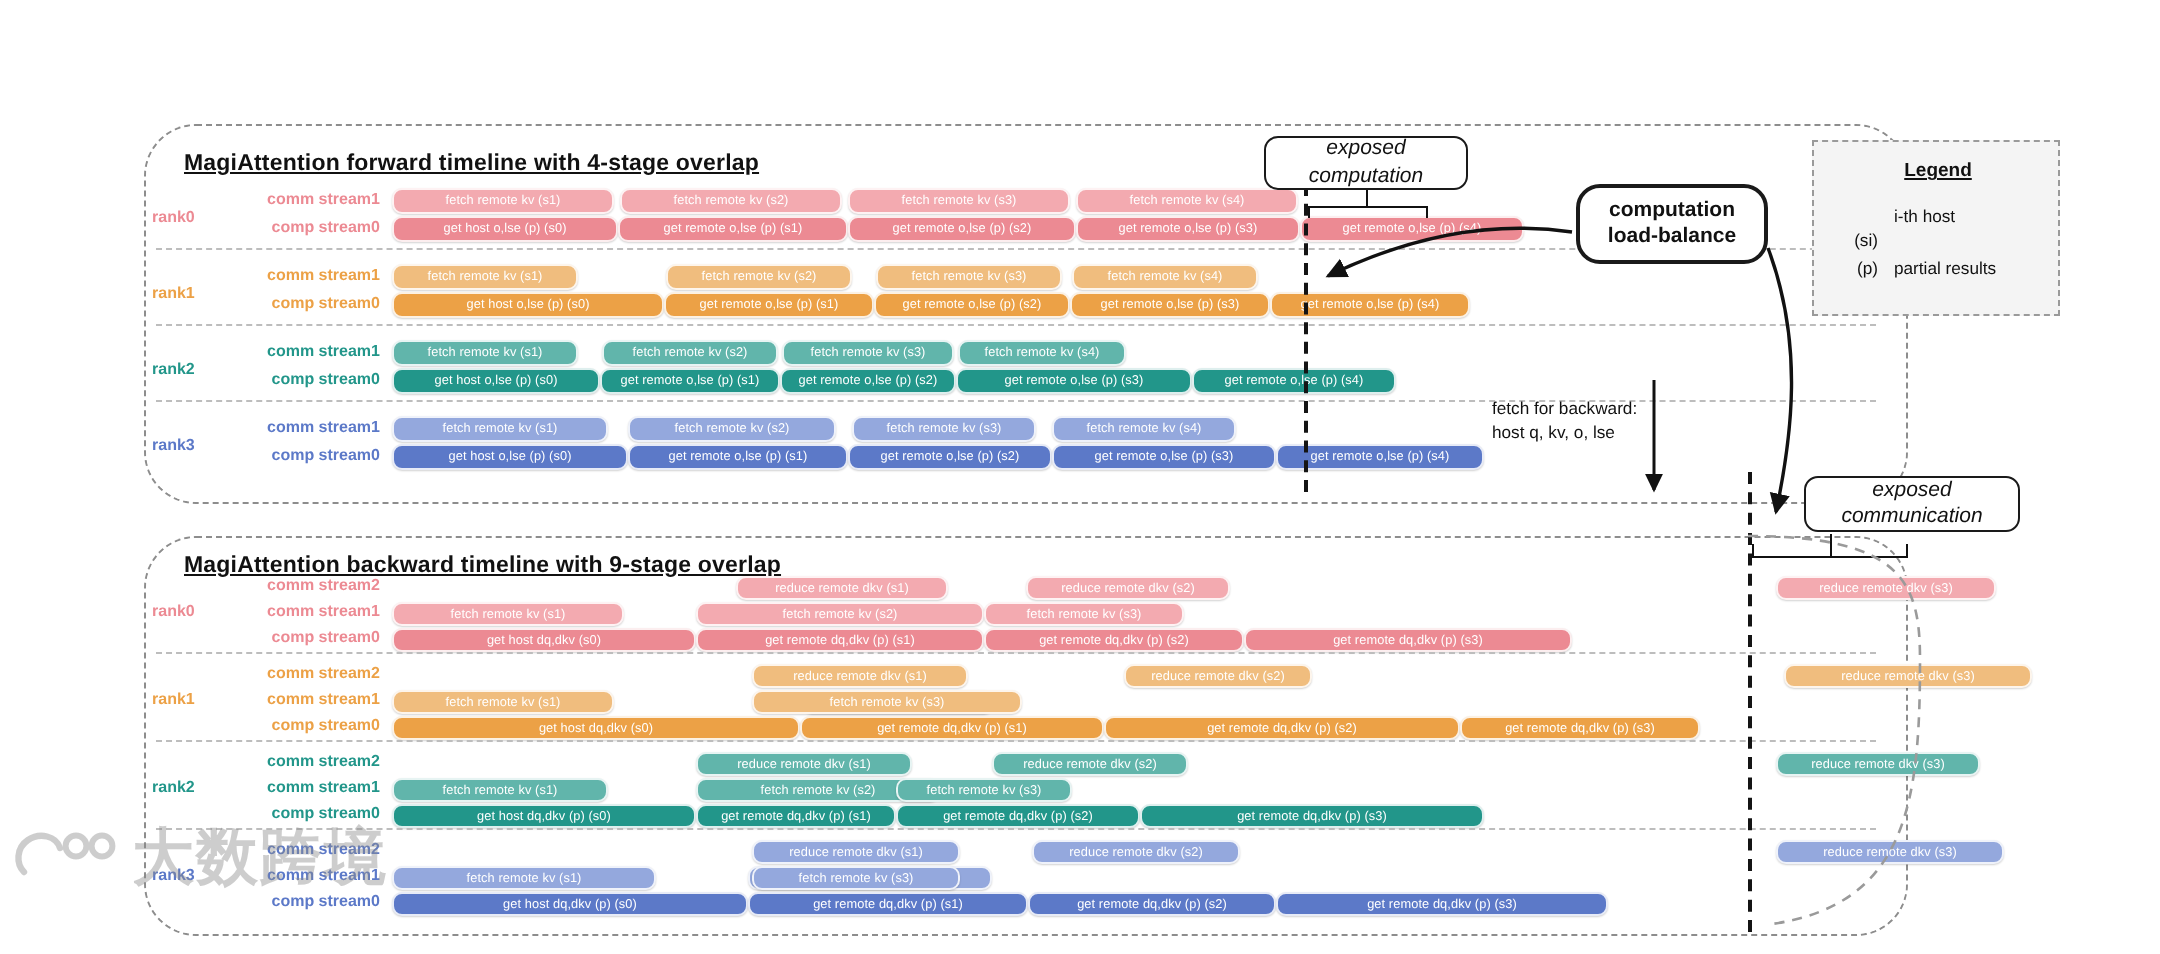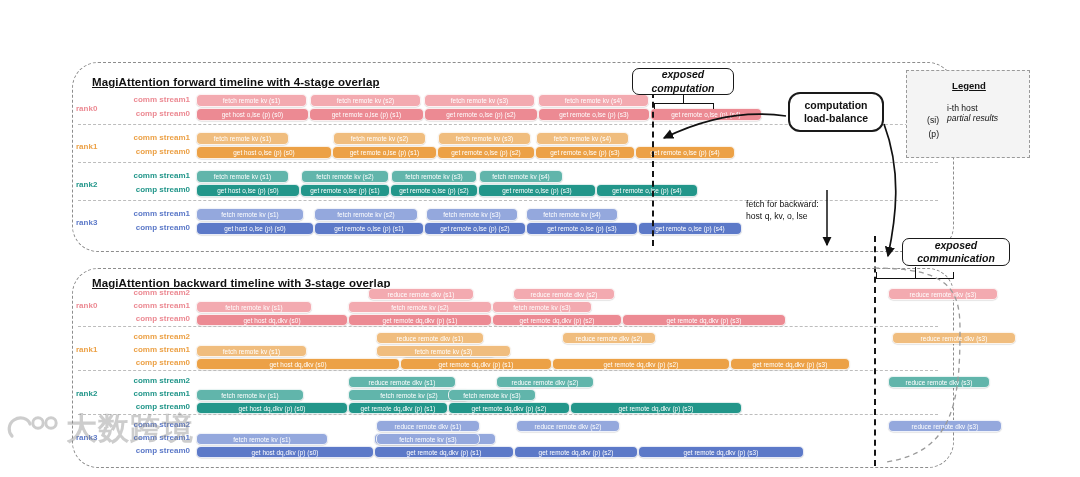--- a/index.html
+++ b/index.html
@@ -58,21 +58,20 @@
   
   .callout{
     position:absolute;
     border:1.6px solid #1a1a1a;
     border-radius:9px;
     background:#fff;
     display:flex;align-items:center;justify-content:center;
     text-align:center;
     line-height:1.25;
     box-sizing:border-box;
-    font-weight:bold;
   }
   .callout.italic{font-style:italic;font-size:10.5px;color:#111;border-width:1.2px;border-radius:7px;}
   .callout.bold{font-weight:bold;font-size:10.5px;color:#111;border-radius:12px;border-width:2px;}
 
   .plaintext{
     position:absolute;font-size:8.6px;color:#111;line-height:1.4;white-space:pre;
   }
 
   
   #legend{
@@ -197,21 +196,21 @@
     <path d="M884,124 C902,172 896,218 888,256" fill="none" stroke="#111" stroke-width="1.7" marker-end="url(#ah)"></path>
   </svg>
 
   <div class="plaintext" id="save-text" style="left:746px;top:198px;">fetch for backward:
 host q, kv, o, lse</div>
   <svg style="position:absolute;left:0;top:0;width:1080px;height:477px;pointer-events:none">
     <path d="M827,190 L827,245" fill="none" stroke="#111" stroke-width="1.5" marker-end="url(#ah)"></path>
   </svg>
 
   <div class="panel" id="bwd-panel"></div>
-  <div class="panel-title" id="bwd-title">MagiAttention backward timeline with 3-stage overlap</div>
+  <div class="panel-title" id="bwd-title">MagiAttention backward timeline with 9-stage overlap</div>
 
   <div id="bwd-body">
       <div class="rank-label" style="left: 76px; top: 301px; color: rgb(236, 138, 147);">rank0</div>
       <div class="stream-label" style="left: 112px; top: 288px; width: 78px; color: rgb(236, 138, 147);">comm stream2</div>
       <div class="stream-label" style="left: 112px; top: 301px; width: 78px; color: rgb(236, 138, 147);">comm stream1</div>
       <div class="stream-label" style="left: 112px; top: 314px; width: 78px; color: rgb(236, 138, 147);">comp stream0</div>
       <div class="bar" style="left: 368px; top: 288px; width: 106px; height: 12px; background: rgb(243, 170, 176); border: 1px solid rgba(255, 255, 255, 0.85);">reduce remote dkv (s1)</div>
       <div class="bar" style="left: 513px; top: 288px; width: 102px; height: 12px; background: rgb(243, 170, 176); border: 1px solid rgba(255, 255, 255, 0.85);">reduce remote dkv (s2)</div>
       <div class="bar" style="left: 196px; top: 301px; width: 116px; height: 12px; background: rgb(243, 170, 176); border: 1px solid rgba(255, 255, 255, 0.85);">fetch remote kv (s1)</div>
       <div class="bar" style="left: 348px; top: 301px; width: 144px; height: 12px; background: rgb(243, 170, 176); border: 1px solid rgba(255, 255, 255, 0.85);">fetch remote kv (s2)</div>
@@ -281,21 +280,21 @@
 
   <svg style="position:absolute;left:0;top:0;width:1080px;height:477px;pointer-events:none">
     <path d="M874,268 C952,268 960,292 960,330 C960,400 954,452 886,462" fill="none" stroke="#9a9a9a" stroke-width="1.3" stroke-dasharray="5 4"></path>
   </svg>
 
   <div id="legend">
     <div class="lg-title">Legend</div>
     <div class="lg-key" style="left:6px;top:44px;">(si)</div>
     <div class="lg-row" style="left:40px;top:32px;">i-th host</div>
     <div class="lg-key" style="left:6px;top:58px;">(p)</div>
-    <div class="lg-row" style="left:40px;top:42px;font-style:italic;">partial results</div>
+    <div class="lg-row" style="left:40px;top:58px;">partial results</div>
   </div>
 
   <div id="watermark">
     <svg class="wm-logo" viewBox="0 0 58 30">
       <path d="M6,22 C2,18 2,10 8,6 C14,2 22,4 24,10" fill="none" stroke="#8a8a8a" stroke-width="3.2" stroke-linecap="round"></path>
       <circle cx="32" cy="9" r="5.2" fill="none" stroke="#8a8a8a" stroke-width="3"></circle>
       <circle cx="45" cy="9" r="5.2" fill="none" stroke="#8a8a8a" stroke-width="3"></circle>
     </svg>
     <div class="wm-text">大数跨境</div>
   </div>

